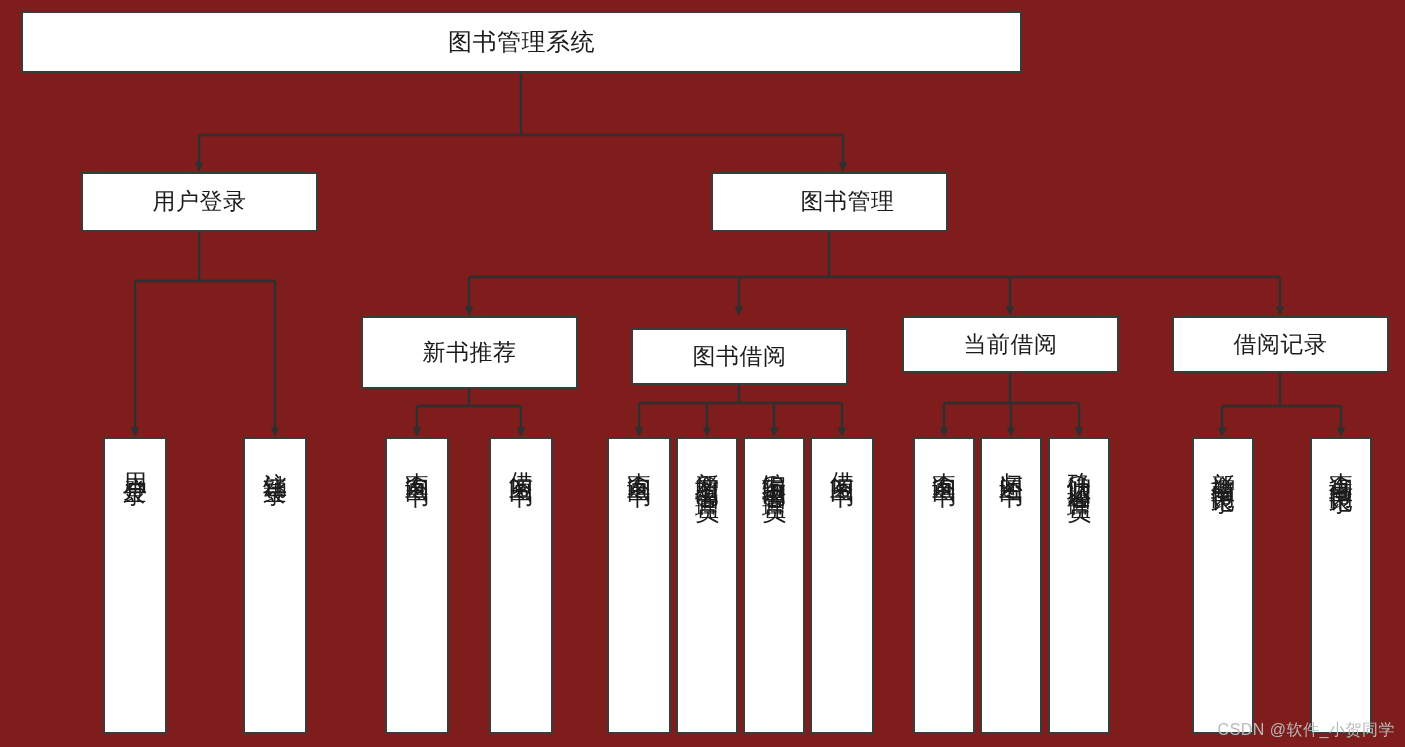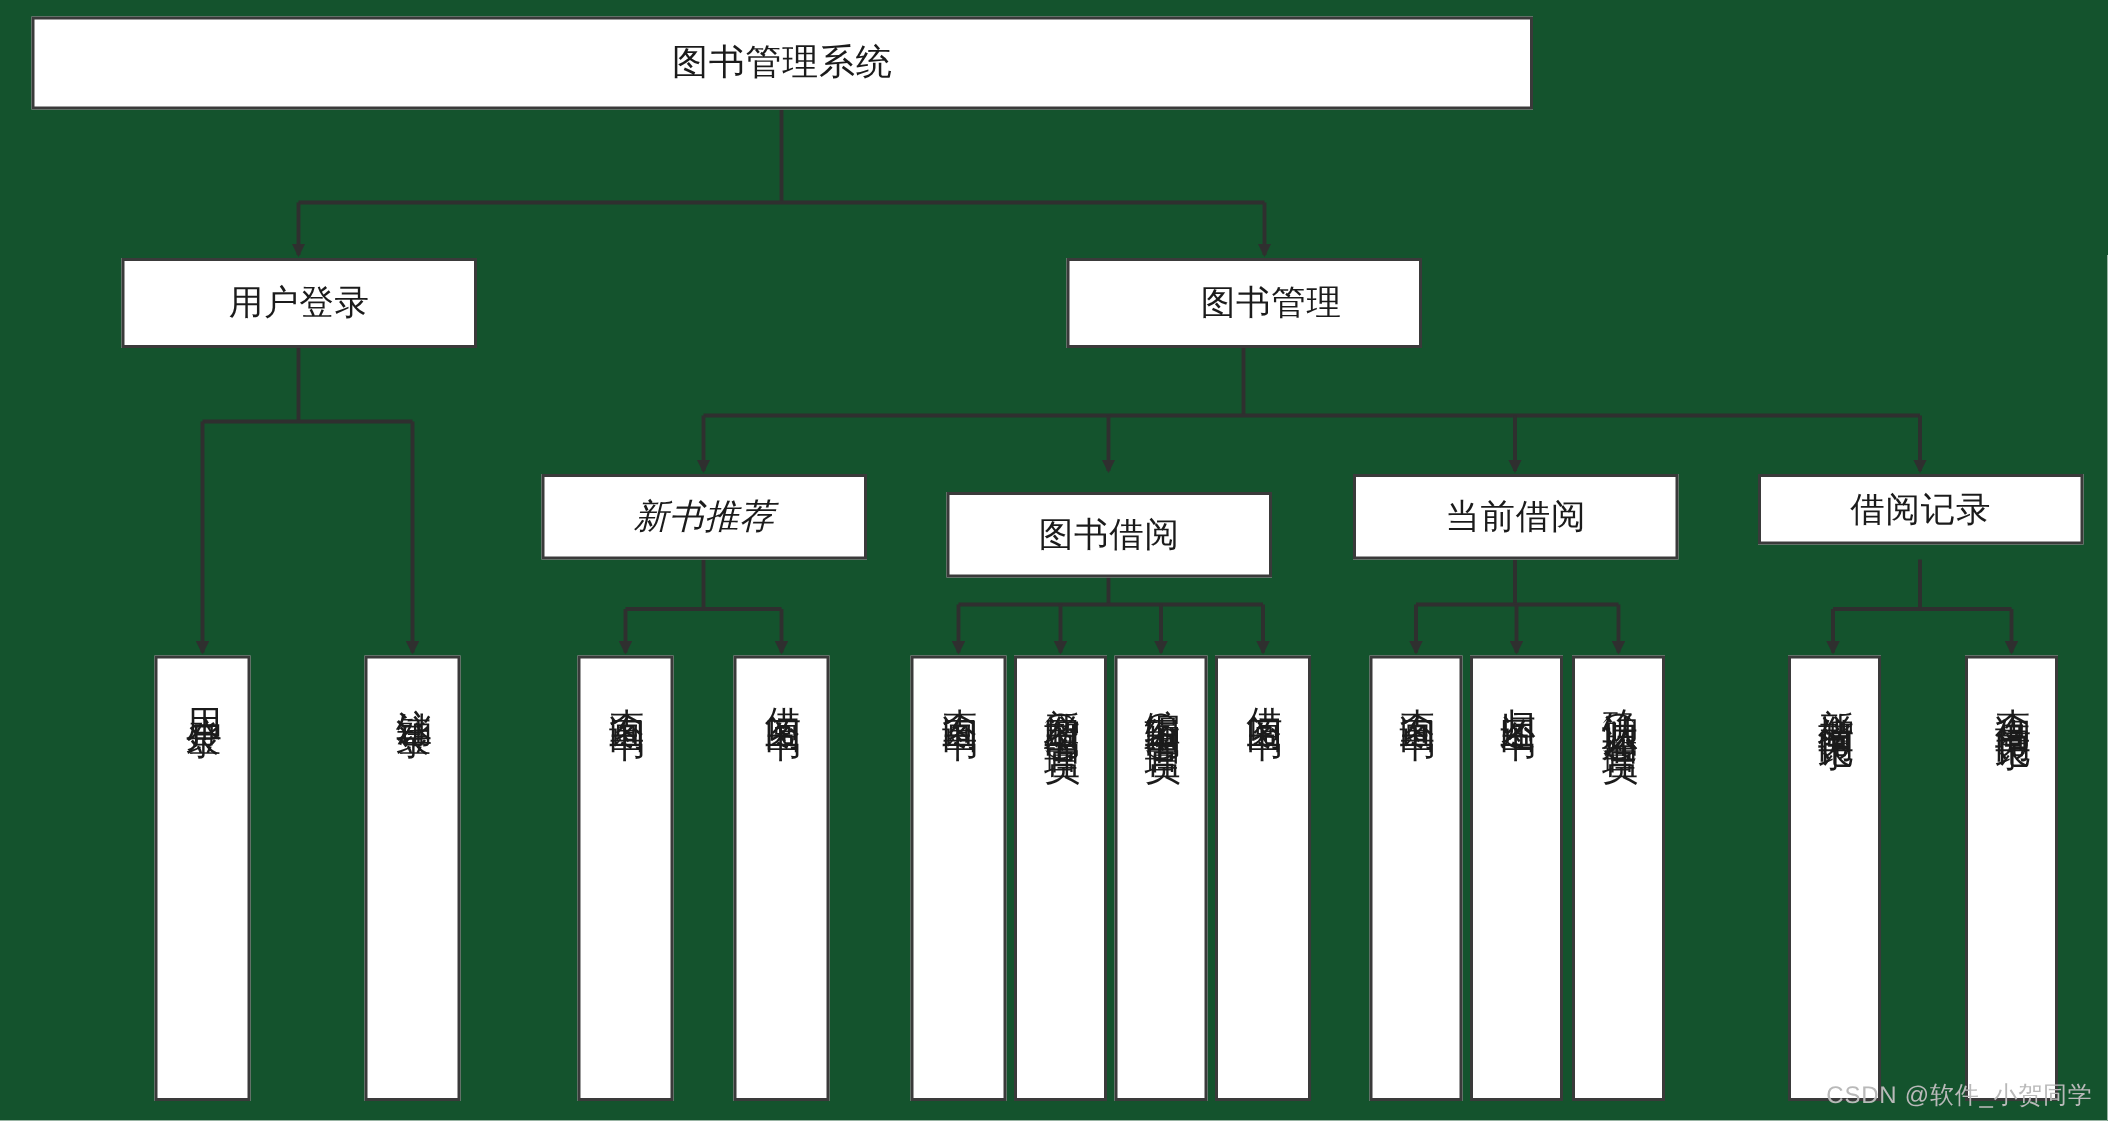--- a/index.html
+++ b/index.html
@@ -8,21 +8,21 @@
     padding: 0;
     background: #ffffff;
   }
   body {
     font-family: "Liberation Sans", "DejaVu Sans", sans-serif;
   }
   #diagram-canvas {
     position: relative;
     width: 1405px;
     height: 747px;
-    background: #14532d;
+    background: #7f1d1d;
     overflow: hidden;
   }
   #connector-layer {
     position: absolute;
     left: 0;
     top: 0;
     width: 1405px;
     height: 747px;
     pointer-events: none;
   }
@@ -135,30 +135,30 @@
     <span class="node-label">图书管理系统</span>
   </div>
 
   <div class="node horiz" style="left:81px; top:172px; width:237px; height:60px;">
     <span class="node-label">用户登录</span>
   </div>
   <div class="node horiz" style="left:711px; top:172px; width:237px; height:60px;padding-left:36px;">
     <span class="node-label">图书管理</span>
   </div>
 
-  <div class="node horiz" style="left:361px; top:316px; width:217px; height:57px;font-style:italic;">
+  <div class="node horiz" style="left:361px; top:316px; width:217px; height:73px;">
     <span class="node-label">新书推荐</span>
   </div>
   <div class="node horiz" style="left:631px; top:316px; width:217px; height:57px;margin-top:12px;">
     <span class="node-label">图书借阅</span>
   </div>
   <div class="node horiz" style="left:902px; top:316px; width:217px; height:57px;">
     <span class="node-label">当前借阅</span>
   </div>
-  <div class="node horiz" style="left:1172px; top:316px; width:217px; height:47px;">
+  <div class="node horiz" style="left:1172px; top:316px; width:217px; height:57px;">
     <span class="node-label">借阅记录</span>
   </div>
 
   <div class="node vert" style="left:103px; top:437px; width:64px; height:297px;">
     <span class="node-label">用户登录</span>
   </div>
   <div class="node vert" style="left:243px; top:437px; width:64px; height:297px;">
     <span class="node-label">注销登录</span>
   </div>
 

